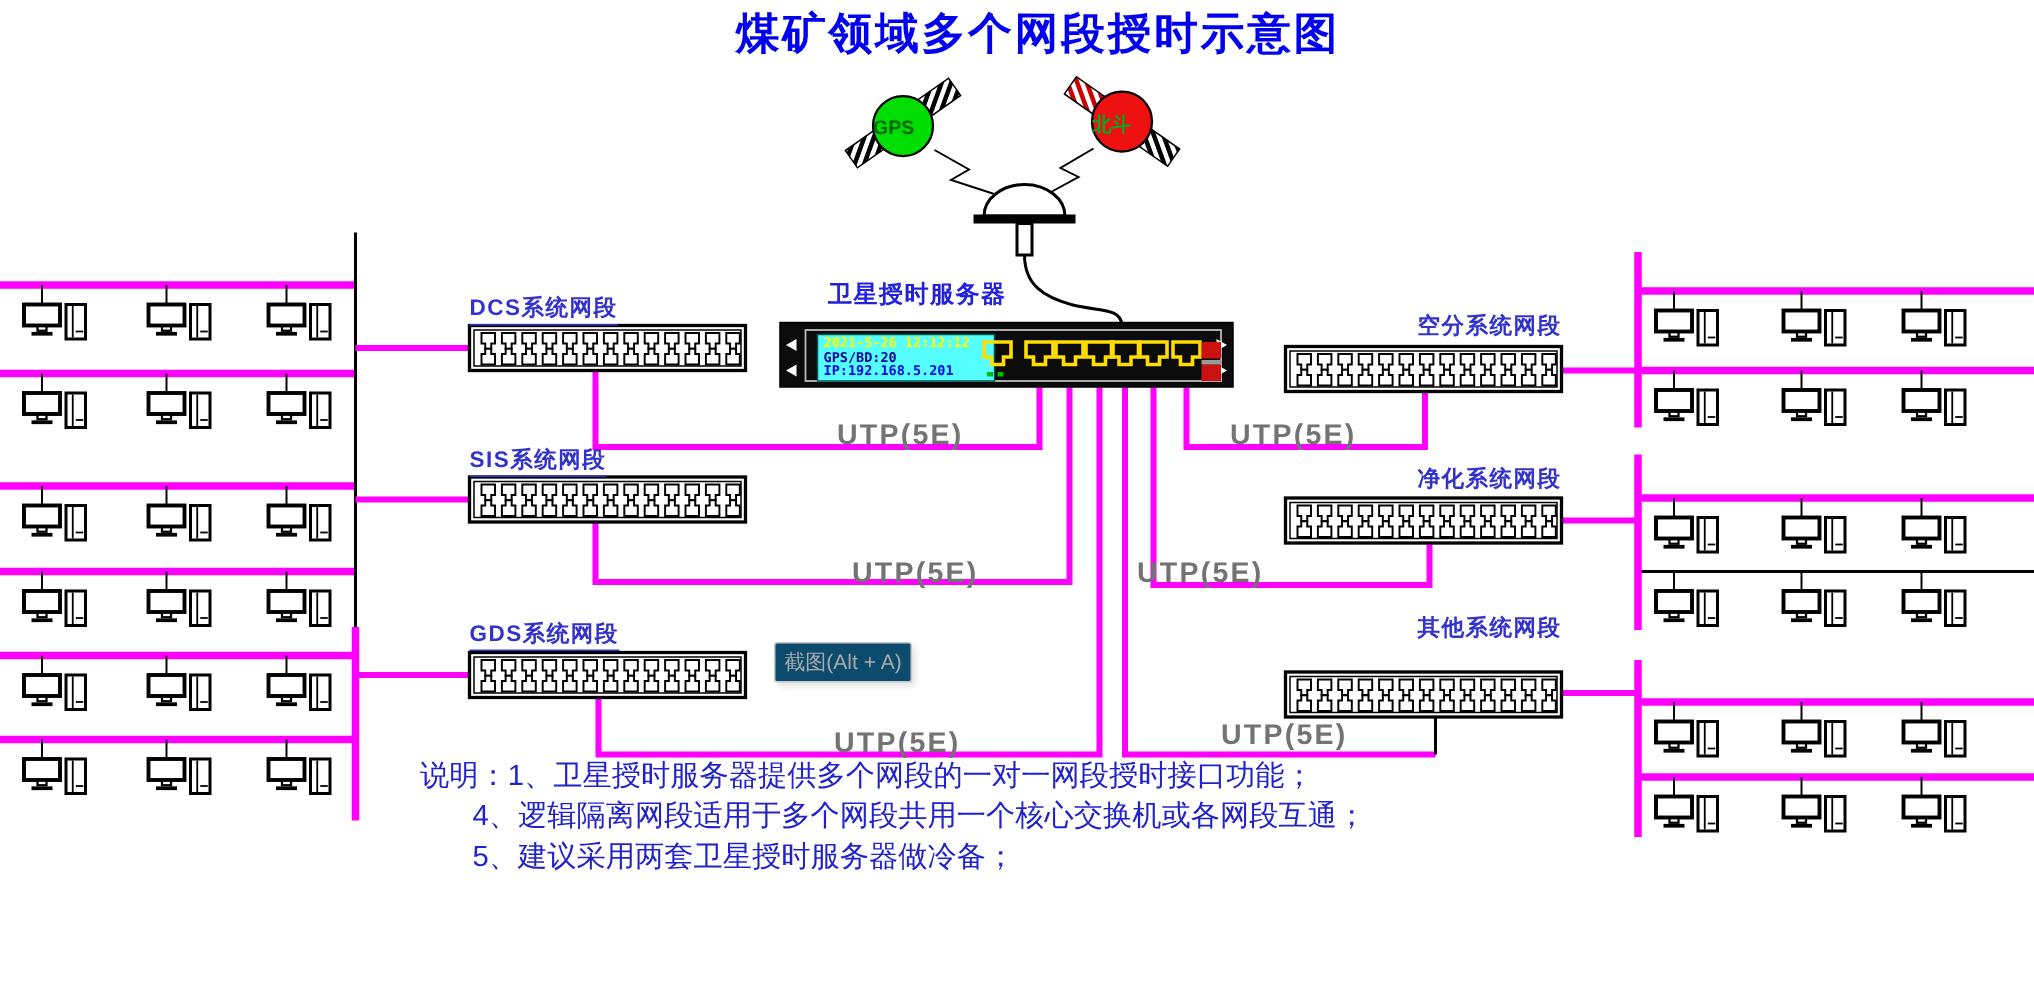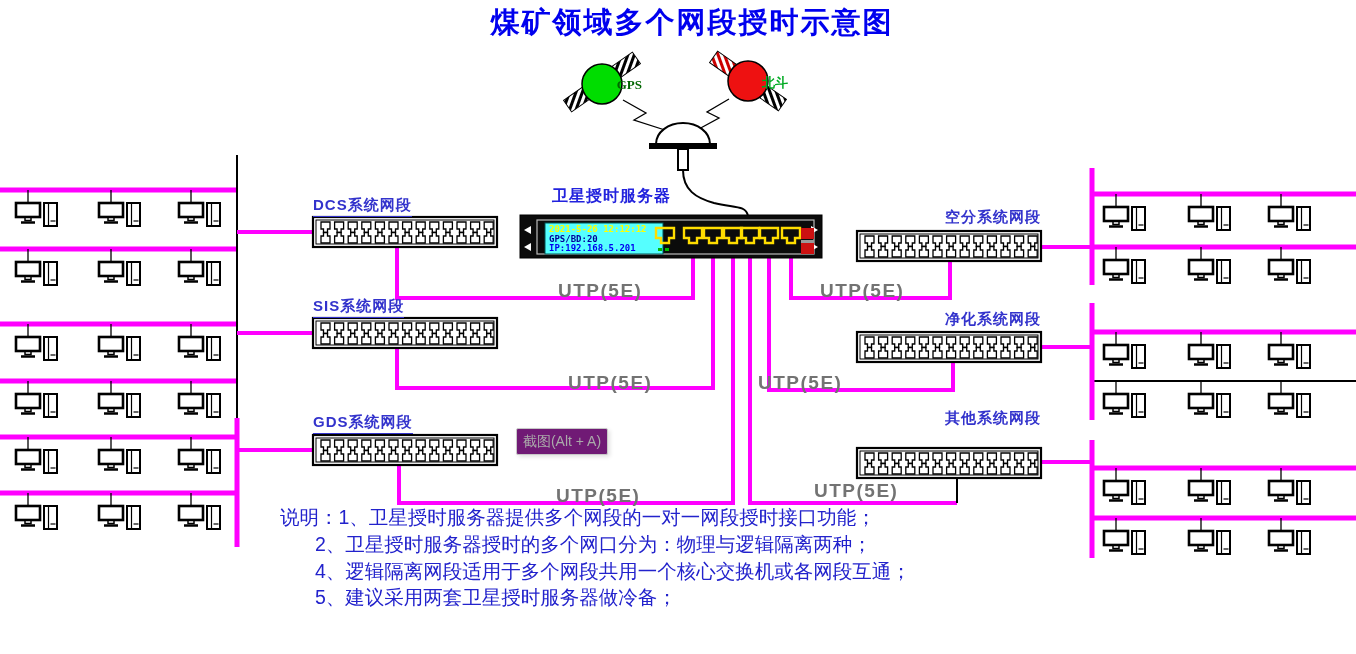--- a/index.html
+++ b/index.html
@@ -23,33 +23,33 @@
   .seg-kongfen{right:315px;top:208px;}
   .seg-jinghua{right:315px;top:310px;}
   .seg-qita{right:315px;top:409px;}
   .utp{font-size:19px;font-weight:bold;color:#737373;letter-spacing:1.5px;}
   .utp1{left:558px;top:280px;}
   .utp2{left:820px;top:280px;}
   .utp3{left:568px;top:372px;}
   .utp4{left:758px;top:372px;}
   .utp5{left:556px;top:485px;}
   .utp6{left:814px;top:480px;}
-  .sat-name{font-weight:bold;font-size:13px;text-align:right;width:60px;font-family:Liberation Serif, serif;}
+  .sat-name{font-weight:bold;font-size:13px;text-align:left;width:60px;}
   .sat-gps{left:582px;top:77px;color:#006600;}
   .sat-bd{left:728px;top:74px;color:#00AA22;}
   .lcd-line{font-family:"DejaVu Sans Mono",monospace;font-size:9px;font-weight:bold;line-height:9px;}
   .lcd1{left:549px;top:225px;color:#FFFF00;}
   .lcd2{left:549px;top:235px;color:#000099;}
   .lcd3{left:549px;top:244px;color:#0000EE;}
   .notes{left:257px;top:504px;font-size:19.5px;color:#2222CC;line-height:26.8px;z-index:2;}
   .note-line{white-space:nowrap;margin-left:23px;}
   .note-indent{margin-left:58px;}
   .tooltip{
     left:516px;top:428px;width:90px;height:25px;z-index:3;
-    background:#701a75;border:1px solid #c8c8c8;border-radius:2px;
+    background:#0c4a6e;border:1px solid #c8c8c8;border-radius:2px;
     box-shadow:2px 2px 4px rgba(0,0,0,0.12);
     color:#aaaaaa;font-size:14px;text-align:center;line-height:25px;
   }
 </style>
 </head>
 <body>
 
 <svg id="net" width="1356" height="654" viewBox="0 0 1356 654">
   <defs>
     <pattern id="hatchA" width="6" height="6" patternUnits="userSpaceOnUse" patternTransform="rotate(55)">
@@ -656,20 +656,19 @@
 
 <div class="abs txt utp utp1">UTP(5E)</div>
 <div class="abs txt utp utp2">UTP(5E)</div>
 <div class="abs txt utp utp3">UTP(5E)</div>
 <div class="abs txt utp utp4">UTP(5E)</div>
 <div class="abs txt utp utp5">UTP(5E)</div>
 <div class="abs txt utp utp6">UTP(5E)</div>
 
 <div class="abs notes">
   <div class="note-line"><span>说明：</span><span>1、卫星授时服务器提供多个网段的一对一网段授时接口功能；</span></div>
-  <div class="note-line note-indent">2、卫星授时服务器授时的多个网口分为：物理与逻辑隔离两种；</div>
   <div class="note-line note-indent">4、逻辑隔离网段适用于多个网段共用一个核心交换机或各网段互通；</div>
   <div class="note-line note-indent">5、建议采用两套卫星授时服务器做冷备；</div>
 </div>
 
 <div class="abs tooltip">
   <span>截图(Alt + A)</span>
 </div>
 
 </body></html>

